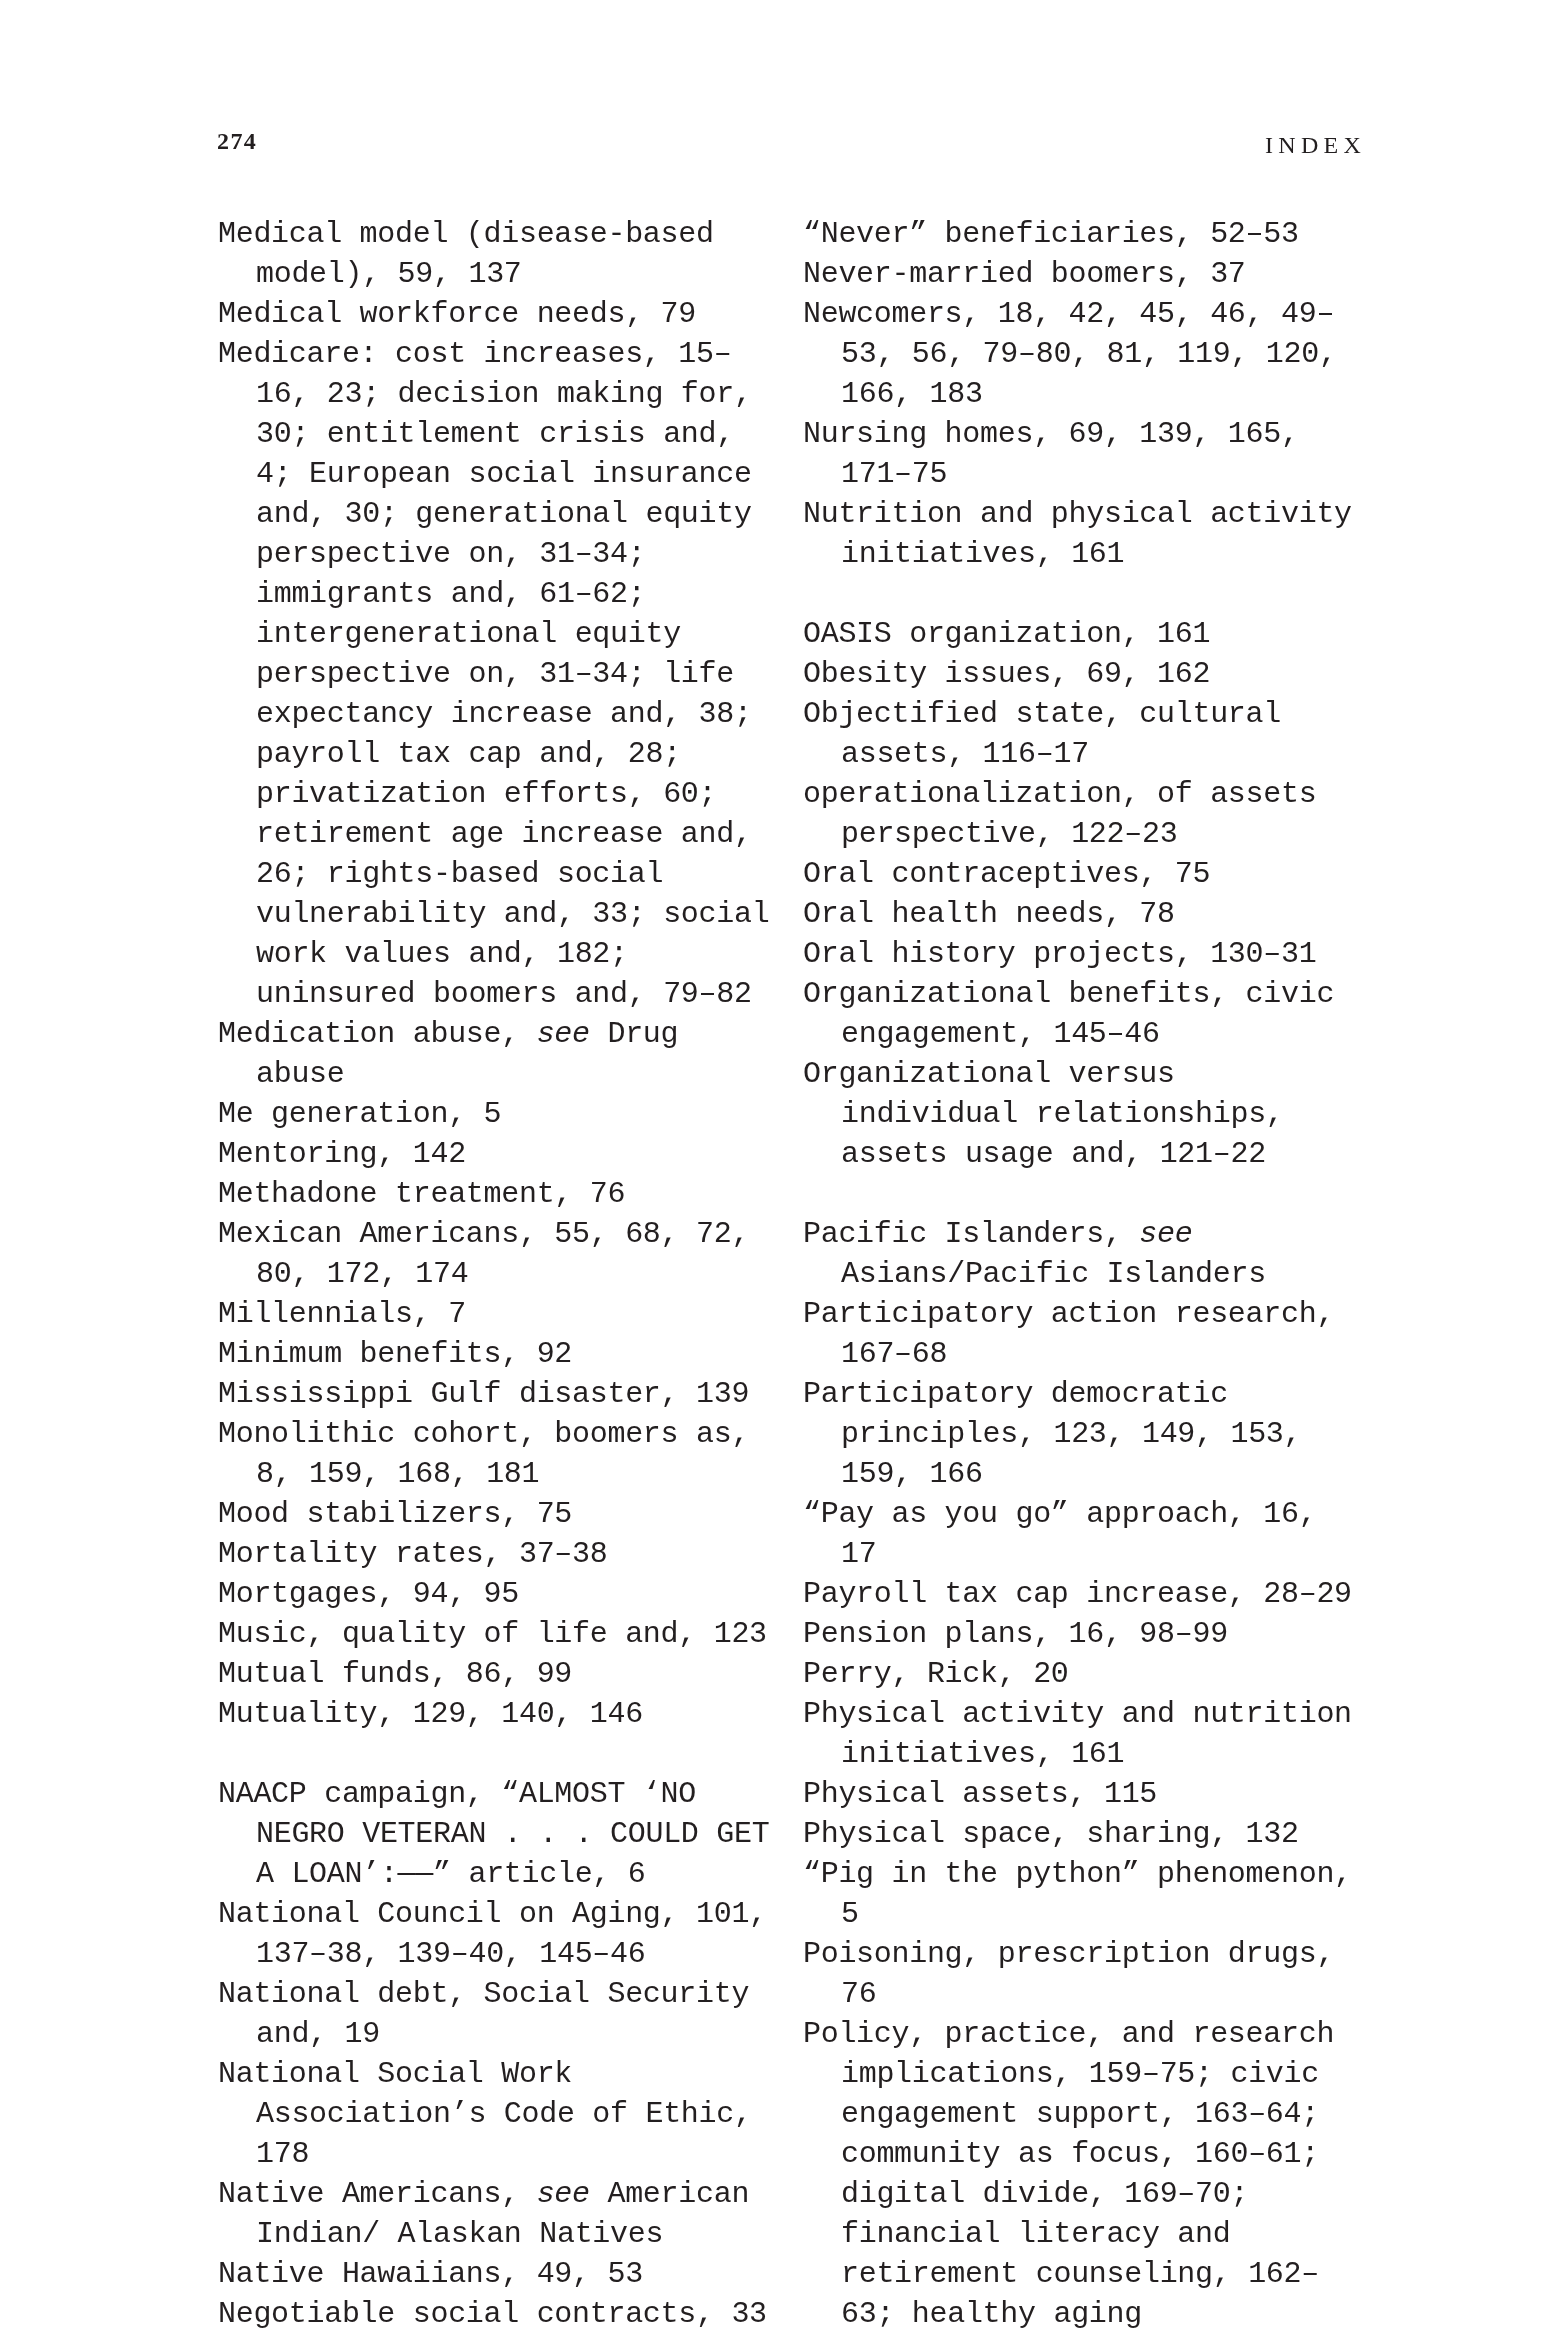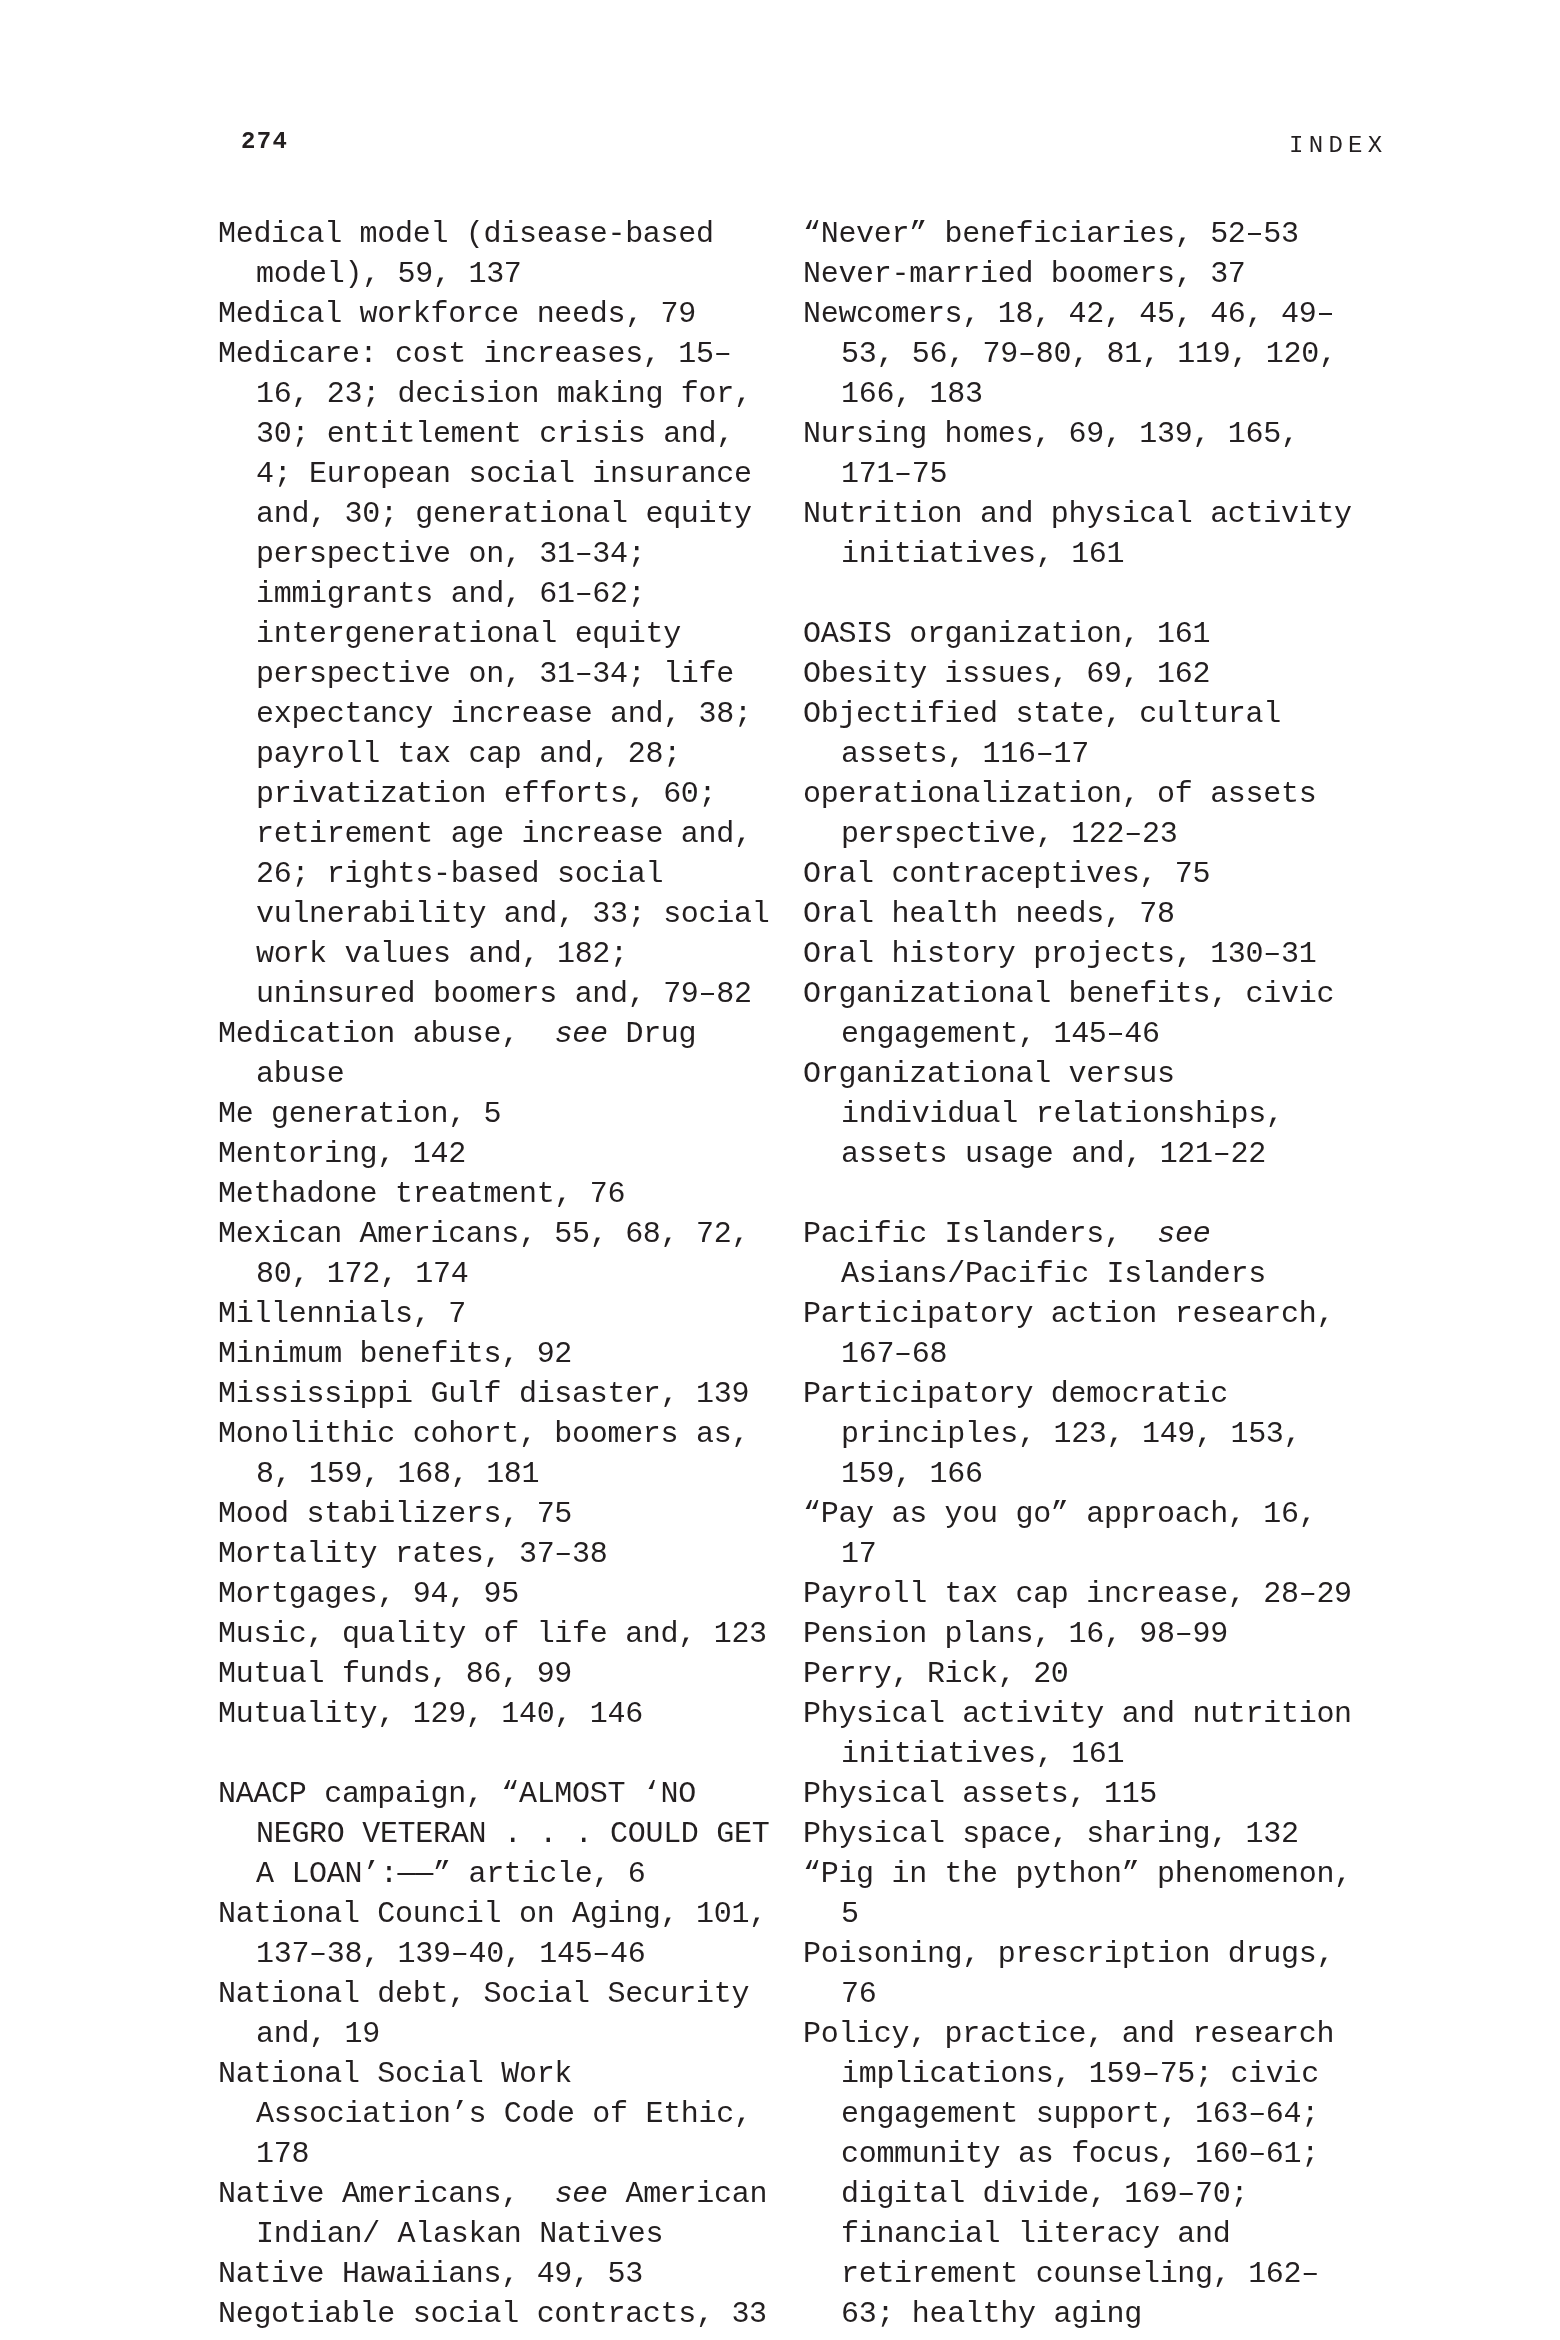--- a/index.html
+++ b/index.html
@@ -10,23 +10,22 @@
     body {
       width: 1561px;
       height: 2341px;
       position: relative;
       overflow: hidden;
       color: #231f20;
     }
     .running-head {
       position: absolute;
       top: 128px;
-      font-family: Liberation Mono, monospace;
+      font-family: Liberation Serif, serif;
       color: #231f20;
-      margin-left: 24px;
     }
     .page-number {
       left: 217px;
       font-size: 24px;
       font-weight: bold;
       letter-spacing: 1.4px;
     }
     .section-title {
       left: 1265px;
       top: 132px;
@@ -43,21 +42,21 @@
     }
     .col-left { left: 218px; width: 554px; }
     .col-right { left: 803px; width: 564px; }
     .entry {
       padding-left: 38px;
       text-indent: -38px;
       margin: 0;
       font-family: Liberation Mono, monospace;
     }
     .group-gap { height: 40px; }
-    em { font-style: italic; margin-left: 18px; }
+    em { font-style: italic; }
   </style>
 </head>
 <body>
 
 <div class="running-head page-number">274</div>
 <div class="running-head section-title">INDEX</div>
 
 <div class="column col-left">
     <div>
       <p class="entry"><span>Medical model (disease-based model), 59, 137</span></p>

